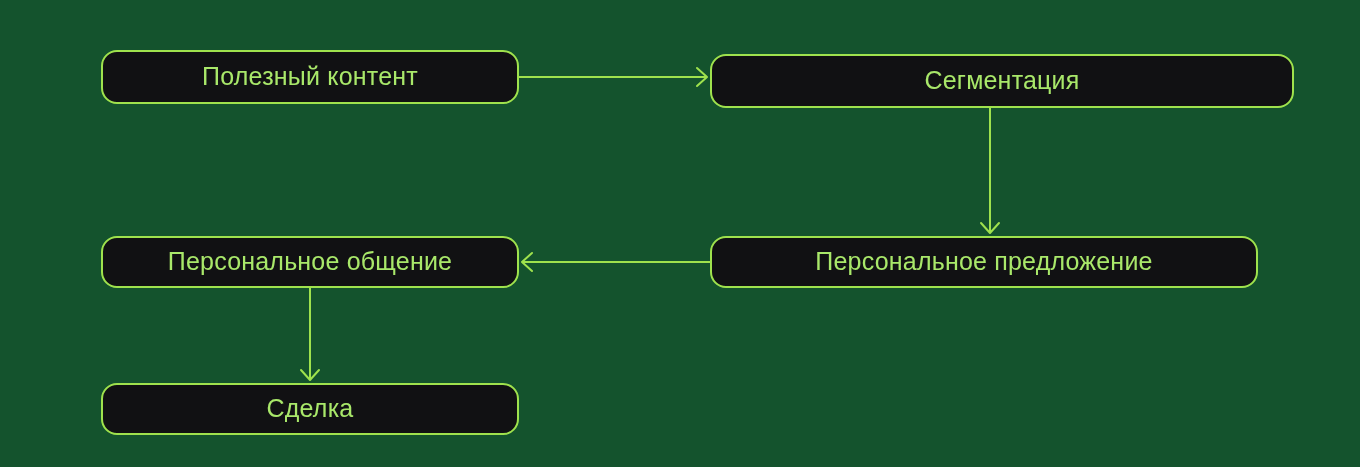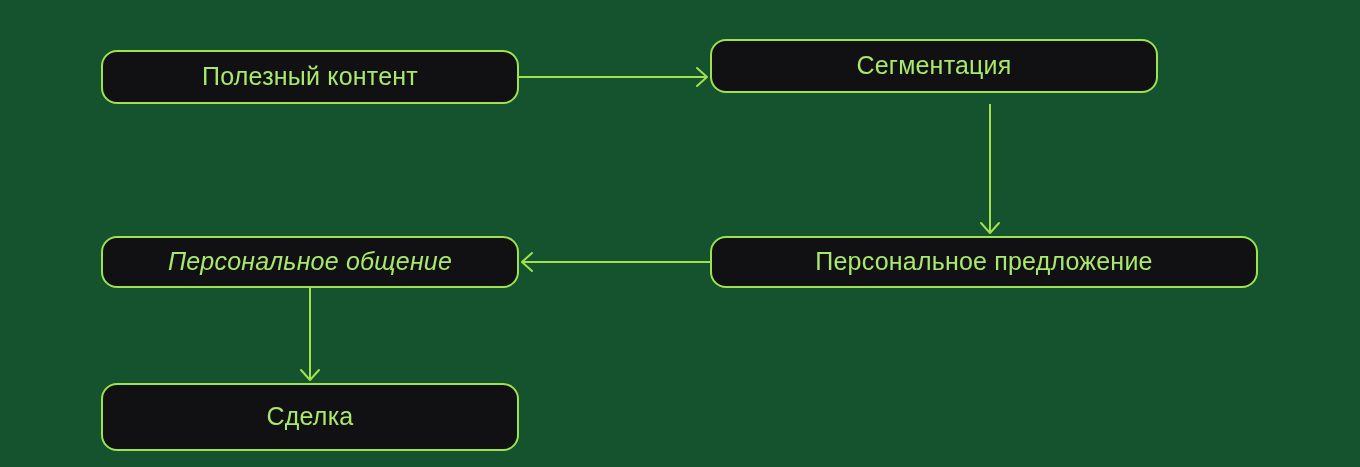--- a/index.html
+++ b/index.html
@@ -42,24 +42,24 @@
     font-weight: 400;
     letter-spacing: 0.2px;
     white-space: nowrap;
     line-height: 1;
   }
   .node-label {
     display: block;
     padding-bottom: 2px;
   }
   #node-useful-content { left: 101px; top: 50px;  width: 418px; height: 54px; }
-  #node-segmentation   { left: 710px; top: 39px;  width: 448px; height: 54px; }
-  #node-personal-comm  { left: 101px; top: 236px; width: 418px; height: 52px; font-style: italic; }
+  #node-segmentation   { left: 710px; top: 54px;  width: 584px; height: 54px; }
+  #node-personal-comm  { left: 101px; top: 236px; width: 418px; height: 52px; }
   #node-commercial     { left: 710px; top: 236px; width: 548px; height: 52px; }
-  #node-deal           { left: 101px; top: 383px; width: 418px; height: 68px; }
+  #node-deal           { left: 101px; top: 383px; width: 418px; height: 52px; }
 </style>
 </head>
 <body>
 
 <div id="diagram">
 
   <svg id="edge-layer" viewBox="0 0 1360 467" width="1360" height="467" aria-hidden="true">
 
     <g>
       <line x1="519" y1="77" x2="707" y2="77" stroke="#9fe24d" stroke-width="2" stroke-linecap="butt"></line>

